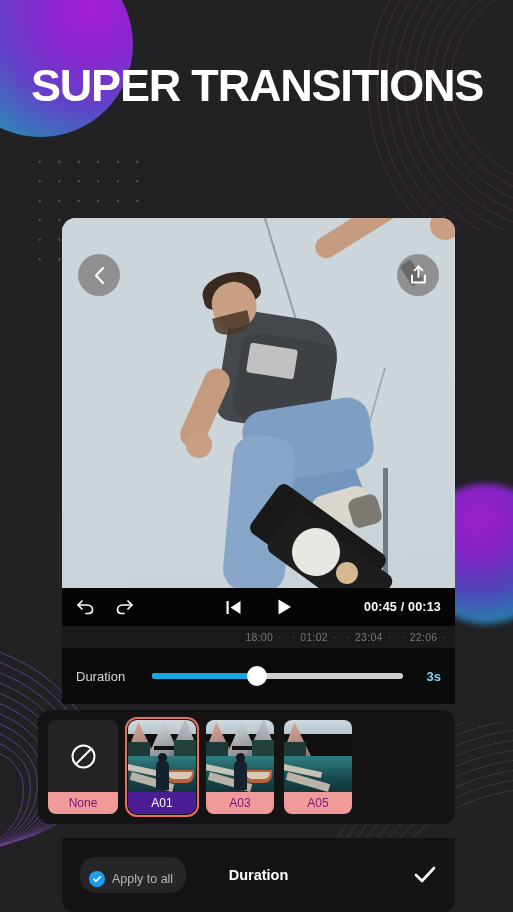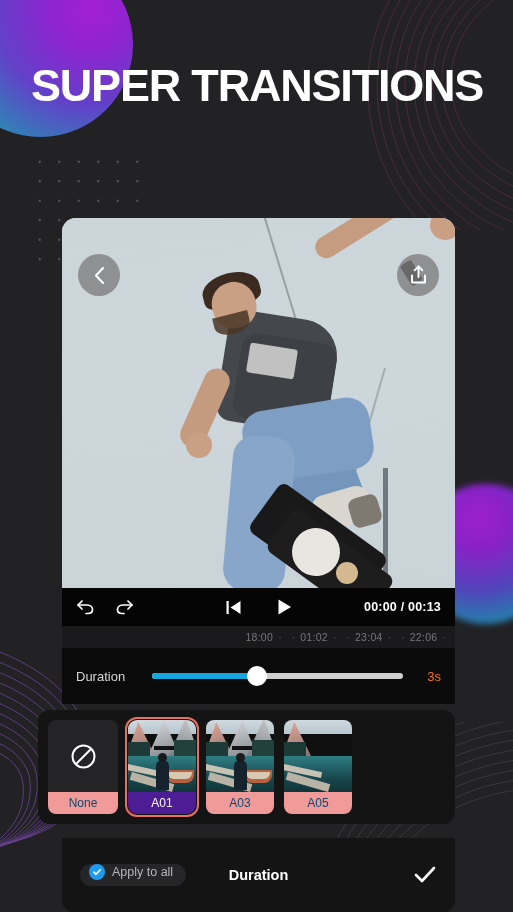--- a/index.html
+++ b/index.html
@@ -141,33 +141,33 @@
   .durRow {
     width:393px; height:56px; background:#0b0b0c;
     display:flex; align-items:center; padding:0 14px;
   }
   .durRow .lbl { color:#d6d6d8; font-size:13px; width:68px; }
   .slider { position:relative; flex:1; height:22px; display:flex; align-items:center; margin:0 8px; }
   .track  { position:absolute; left:0; right:0; height:6px; border-radius:3px; background:#cfcfcf; }
   .fill   { position:absolute; left:0; height:6px; border-radius:3px; background:#17a7e0; width:42%; }
   .thumb  { position:absolute; left:42%; width:20px; height:20px; margin-left:-10px;
             border-radius:50%; background:#fff; cursor:pointer; }
-  .durRow .val { color:#f97316; font-size:13px; font-weight:normal; width:30px; text-align:right; }
+  .durRow .val { color:#7dd3fc; font-size:13px; font-weight:bold; width:30px; text-align:right; }
 
   
   .strip {
     position:absolute; left:-24px; top:492px; width:417px; height:114px;
     background:#141415; border-radius:12px;
     display:flex; align-items:center; gap:10px; padding:0 10px; overflow:hidden;
   }
   .card { width:68px; flex:0 0 68px; border-radius:8px; overflow:hidden; cursor:pointer;
           position:relative; }
   .card.sel { outline:2px solid #e8705f; outline-offset:1px; border-radius:9px; }
   .card .thumbimg { height:72px; position:relative; overflow:hidden; background:#0f0f10; }
-  .card .cap { height:22px; background:#f09a9a; color:#0c4a6e; font-size:12px;
+  .card .cap { height:22px; background:#f09a9a; color:#701a75; font-size:12px;
                display:flex; align-items:center; justify-content:center; font-weight:500; }
   .card.sel .cap { background:#4c1d95; color:#fff; }
   .card.none .thumbimg { background:#242427; display:flex; align-items:center; justify-content:center; }
   .card.none { width:70px; flex:0 0 70px; }
   .card.none .cap { background:#f09a9a; }
 
   
   .lake { position:absolute; inset:0; }
   .lk-sky   { position:absolute; left:0; top:0; right:0; height:14px;
               background:linear-gradient(#cfd9e0,#b9c6cd); }
@@ -196,21 +196,21 @@
   .lk-bar   { position:absolute; left:26px; top:26px; width:20px; height:4px; background:#131313; }
 
   
   .bottom {
     position:absolute; left:0; top:620px; width:393px; height:74px;
     background:#141415; border-radius:0 0 12px 12px;
     display:flex; align-items:center; padding:0 18px;
   }
   .pill {
     display:flex; align-items:center; gap:7px;
-    background:#262629; border-radius:16px; padding:0 13px 6px 9px; cursor:pointer;
+    background:#262629; border-radius:16px; padding:14px 13px 6px 9px; cursor:pointer;
   }
   .pill .chk {
     width:16px; height:16px; border-radius:50%; background:#1d9bf0;
     display:flex; align-items:center; justify-content:center;
   }
   .pill .txt { color:#b6b6ba; font-size:12.5px; }
   .bottom .title { position:absolute; left:50%; transform:translateX(-50%);
                    color:#fff; font-size:14.5px; font-weight:bold; }
   .bottom .done { margin-left:auto; cursor:pointer; display:flex; align-items:center; }
 </style>
@@ -340,21 +340,21 @@
           <path d="M15 2 L15 15 L5 8.5 Z" fill="#fff"></path>
         </svg>
       </span>
       <span class="ic">
         <svg width="16" height="18" viewBox="0 0 16 18">
           <path d="M2 1.5 L14.5 9 L2 16.5 Z" fill="#fff"></path>
         </svg>
       </span>
     </span>
 
-    <span class="time">00:00 / 00:13</span>
+    <span class="time">00:45 / 00:13</span>
   </div>
 
   <div class="ruler">
     <span class="tick">18:00</span>
     <span class="sep">·</span>
     <span class="sep">·</span>
     <span class="tick">01:02</span>
     <span class="sep">·</span>
     <span class="sep">·</span>
     <span class="tick">23:04</span>

